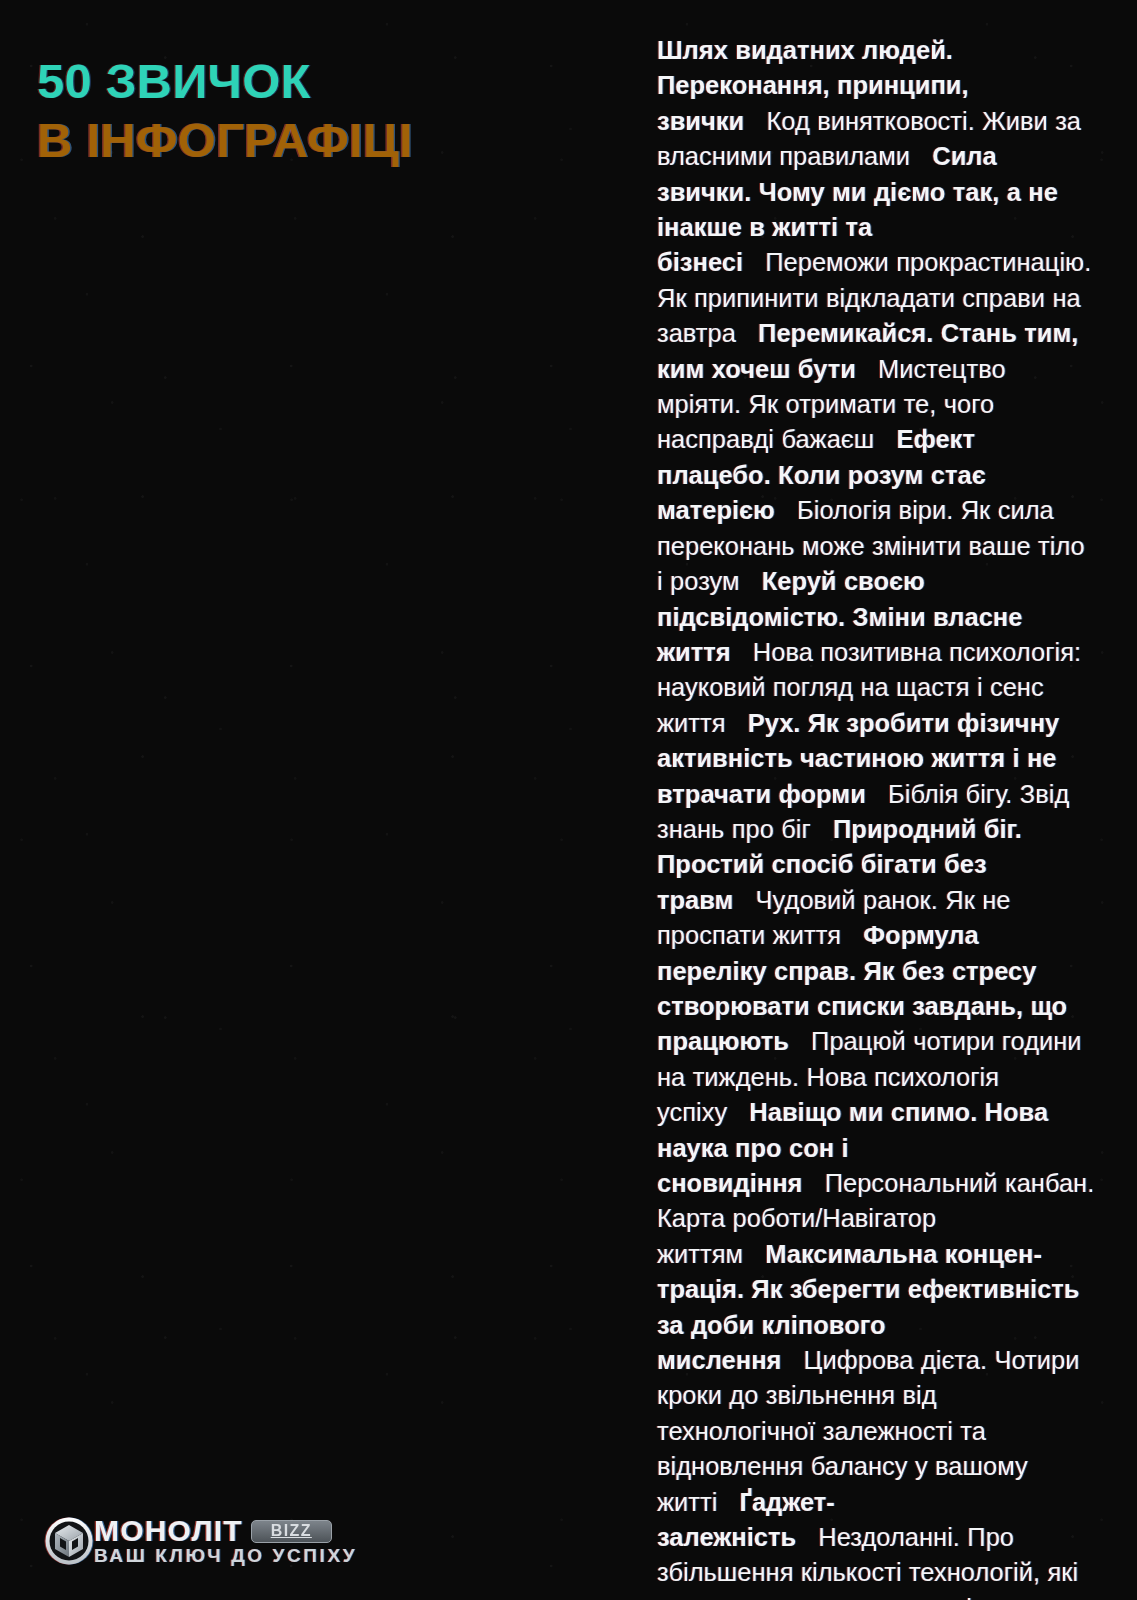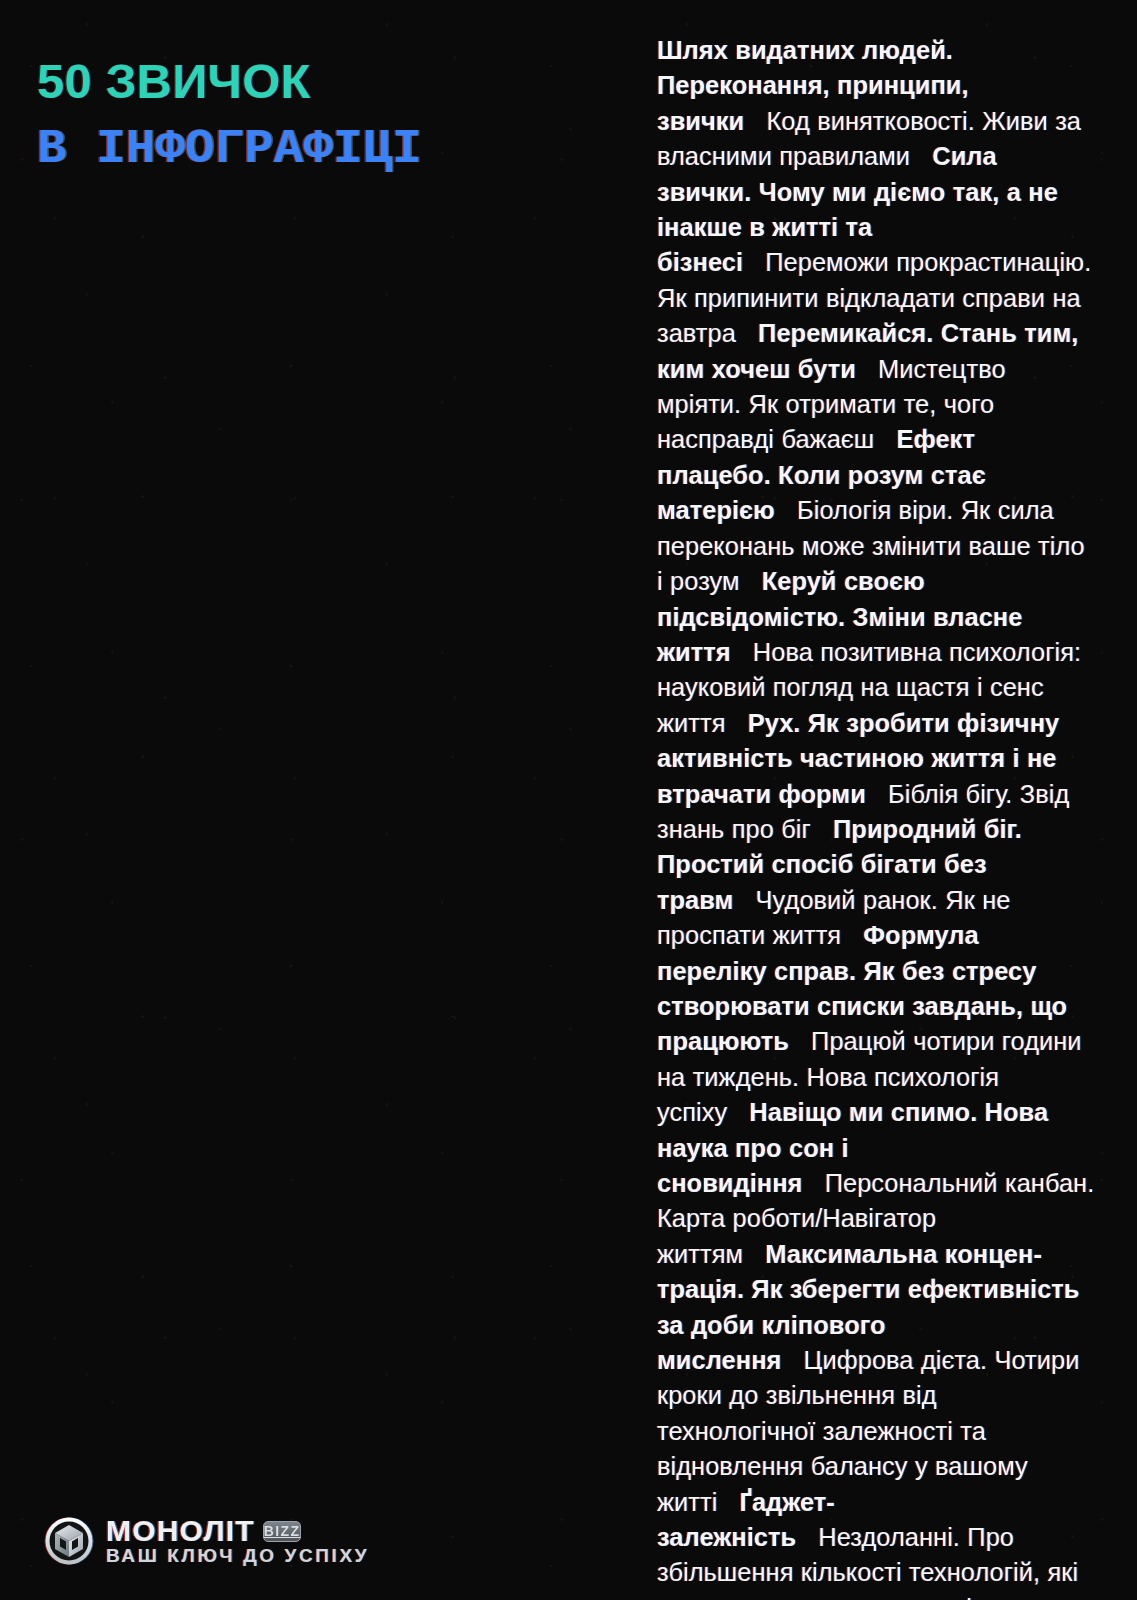--- a/index.html
+++ b/index.html
@@ -51,24 +51,22 @@
     font-weight: 700;
     letter-spacing: .2px;
     text-transform: uppercase;
     white-space: pre;
   }
   .title-line.accent {
     color: #2ed3b7;
     text-shadow: -1.2px 0 rgba(255,80,80,.30), 1.2px 0 rgba(70,150,255,.30);
   }
   .title-line.light {
-    color: #3b82f6;
-    margin-top: 9px;
+    color: #a16207;
     text-shadow: -1.4px 0 rgba(255,90,70,.45), 1.4px 0 rgba(90,170,255,.45);
-    font-family: Liberation Mono, monospace;
   }
 
   
   .contents {
     position: absolute;
     left: 657px;
     top: 33px;
     width: 438px;
     font-size: 25.5px;
     line-height: 35.4px;
@@ -81,21 +79,20 @@
   .contents .r { font-weight: 400; }
   .contents .sep { white-space: pre; }
 
   
   .publisher {
     position: absolute;
     left: 44px;
     bottom: 34px;
     display: flex;
     align-items: center;
-    gap: 12px;
   }
   .logo-mark {
     width: 50px;
     height: 50px;
     flex: 0 0 50px;
     filter: drop-shadow(-1px 0 rgba(255,80,70,.5)) drop-shadow(1px 0 rgba(90,170,255,.5));
   }
   .logo-text { display: block; }
   .logo-wordmark-row {
     display: flex;
@@ -105,29 +102,29 @@
   .logo-wordmark {
     font-size: 30px;
     font-weight: 700;
     letter-spacing: 1.2px;
     color: #eef1f4;
     text-transform: uppercase;
     line-height: 1;
     text-shadow: -1.2px 0 rgba(255,85,70,.55), 1.2px 0 rgba(90,170,255,.55);
   }
   .logo-badge {
-    font-size: 14px;
+    font-size: 16px;
     font-weight: 700;
     letter-spacing: 1.4px;
     color: #d9dde1;
     text-transform: uppercase;
     background: linear-gradient(180deg,#7d848b 0%,#4d5358 100%);
     border: 1px solid #9aa1a8;
     border-radius: 5px;
-    padding: 2px 0 3px;
+    padding: 2px 19px 3px;
     line-height: 1;
     text-decoration: underline;
   }
   .logo-tagline {
     margin-top: 6px;
     font-size: 19px;
     font-weight: 700;
     letter-spacing: 2.6px;
     color: #cfd5da;
     text-transform: uppercase;

